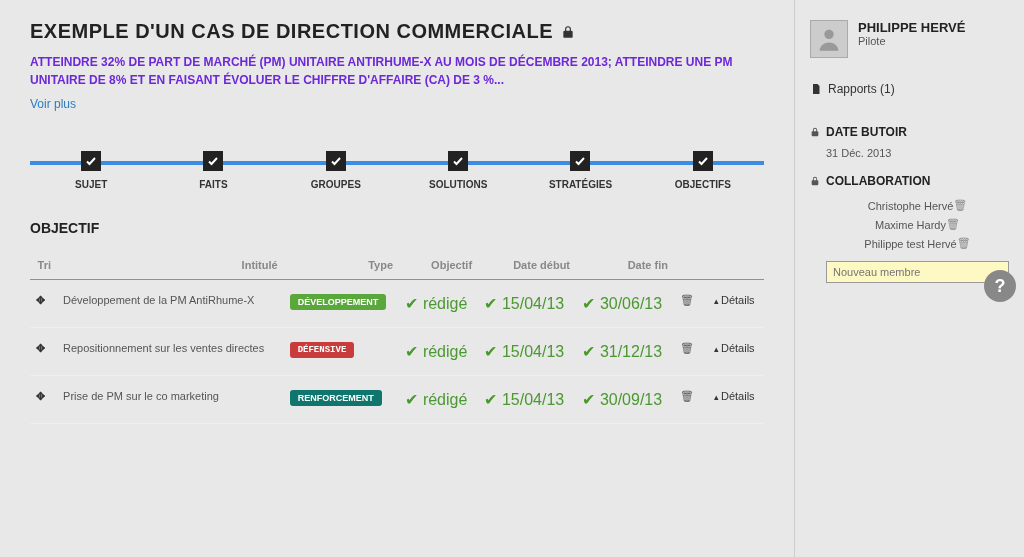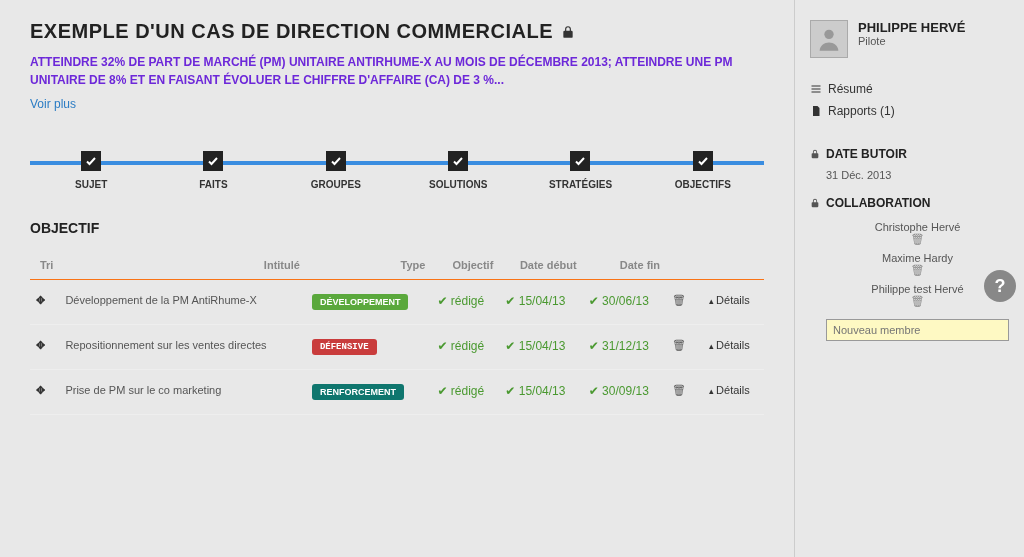--- a/index.html
+++ b/index.html
@@ -126,21 +126,21 @@
     padding: 3px 8px;
     border-radius: 3px;
     font-size: 9px;
     font-weight: bold;
     text-transform: uppercase;
     color: #fff;
   }
   .badge.dev { background: #5aa83c; }
   .badge.def { background: #c93c3c; font-family: Liberation Mono, monospace; }
   .badge.ren { background: #0f766e; }
-  .check-text { color: #4a9930; font-size: 12px; }
+  .check-text { color: #4a9930; font-size: 16px; }
   .check-text::before { content: "✔ "; }
   .action-icon { color: #555; cursor: pointer; margin-right: 6px; }
   .details-link { color: #333; font-size: 11px; cursor: pointer; }
   .details-link::before { content: "▴ "; font-size: 9px; }
   .comments-section { margin-top: 40px; }
   .comment-box {
     border: 1px solid #aaa;
     padding: 12px;
     background: #fff;
     margin-top: 10px;
@@ -161,22 +161,22 @@
   .profile-info .role { font-size: 11px; color: #555; }
   .side-links { margin-bottom: 25px; }
   .side-link { display: flex; align-items: center; gap: 6px; color: #333; font-size: 12px; padding: 4px 0; cursor: pointer; }
   .side-heading {
     font-size: 12px; font-weight: bold; text-transform: uppercase;
     color: #222; margin: 15px 0 8px 0;
     display: flex; align-items: center; gap: 6px;
   }
   .side-value { font-size: 11px; color: #555; margin-bottom: 10px; padding-left: 16px; }
   .collab-row {
-    display: flex; justify-content: flex-end; align-items: center;
-    font-size: 11px; color: #555; padding: 3px 0 3px 16px; flex-direction: column;
+    display: flex; justify-content: center; align-items: center;
+    font-size: 11px; color: #555; padding: 3px 0 3px 16px;
   }
   .trash { color: #888; cursor: pointer; font-size: 11px; }
   .new-member-input {
     width: calc(100% - 16px);
     margin-left: 16px;
     margin-top: 8px;
     padding: 4px 6px;
     font-size: 11px;
     border: 1px solid #999;
     background: #fef9c3;
@@ -327,28 +327,20 @@
       </div>
       <div class="profile-info">
         <div class="name">PHILIPPE HERVÉ</div>
         <div class="role">Pilote</div>
       </div>
     </div>
 
     <div class="side-links">
       <div class="side-link">
         <svg class="li-icon" viewBox="0 0 24 24" fill="#333">
-            <rect x="3" y="5" width="18" height="2"></rect>
-            <rect x="3" y="11" width="18" height="2"></rect>
-            <rect x="3" y="17" width="18" height="2"></rect>
-          </svg>
-        <span>Résumé</span>
-      </div>
-      <div class="side-link">
-        <svg class="li-icon" viewBox="0 0 24 24" fill="#333">
             <path d="M6 2h9l4 4v16H6z"></path>
           </svg>
         <span>Rapports (1)</span>
       </div>
     </div>
 
     <div class="side-heading">
       <svg class="small-lock" viewBox="0 0 24 24" fill="#555">
           <path d="M12 2a5 5 0 0 0-5 5v3H6a2 2 0 0 0-2 2v8a2 2 0 0 0 2 2h12a2 2 0 0 0 2-2v-8a2 2 0 0 0-2-2h-1V7a5 5 0 0 0-5-5zm-3 5a3 3 0 1 1 6 0v3H9V7z"></path>
         </svg>

